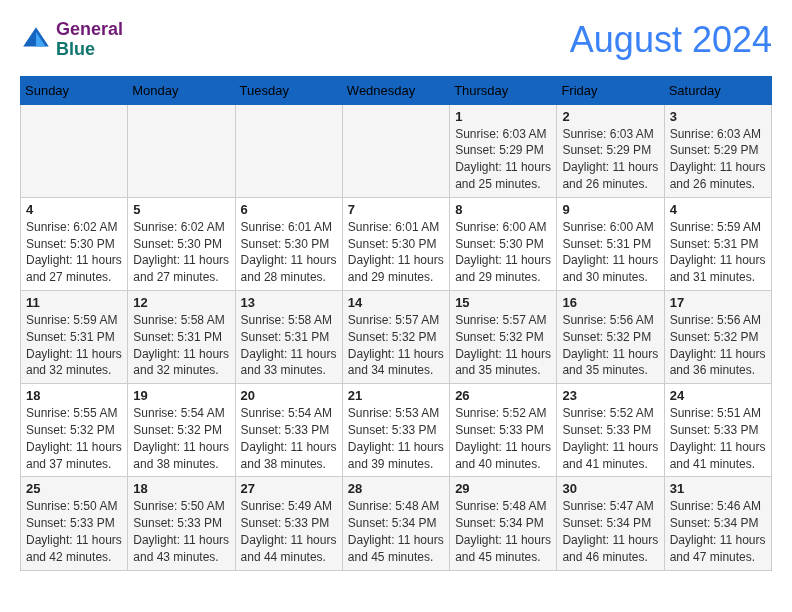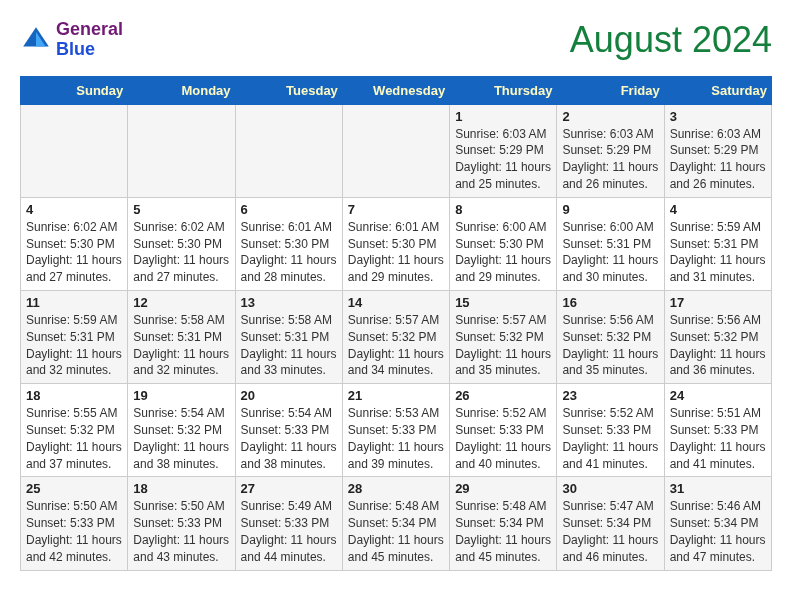--- a/index.html
+++ b/index.html
@@ -20,50 +20,50 @@
       display: flex;
       align-items: center;
       gap: 4px;
     }
     .logo-text {
       font-size: 18px;
       font-weight: bold;
       line-height: 1.1;
     }
     .logo-general { color: #701a75; }
-    .logo-blue { color: #1d4ed8; }
+    .logo-blue { color: #0f766e; }
     .logo-icon {
       width: 32px;
       height: 32px;
     }
     .title-section {
       text-align: right;
     }
     .month-year {
       font-size: 36px;
       font-weight: normal;
-      color: #15803d;
+      color: #3b82f6;
       line-height: 1.1;
     }
     .location {
       font-size: 16px;
       color: #444;
     }
     table {
       width: 100%;
       border-collapse: collapse;
       font-size: 11px;
     }
     thead tr th {
       background-color: #1565C0;
-      color: #fef9c3;
+      color: #000000;
       padding: 6px 4px;
-      text-align: right;
+      text-align: left;
       font-size: 13px;
-      font-weight: bold;
+      font-weight: normal;
       border: 1px solid #1565C0;
     }
     tbody tr td {
       border: 1px solid #ccc;
       padding: 4px 5px;
       vertical-align: top;
       min-height: 80px;
       height: 80px;
       width: calc(100% / 7);
     }

